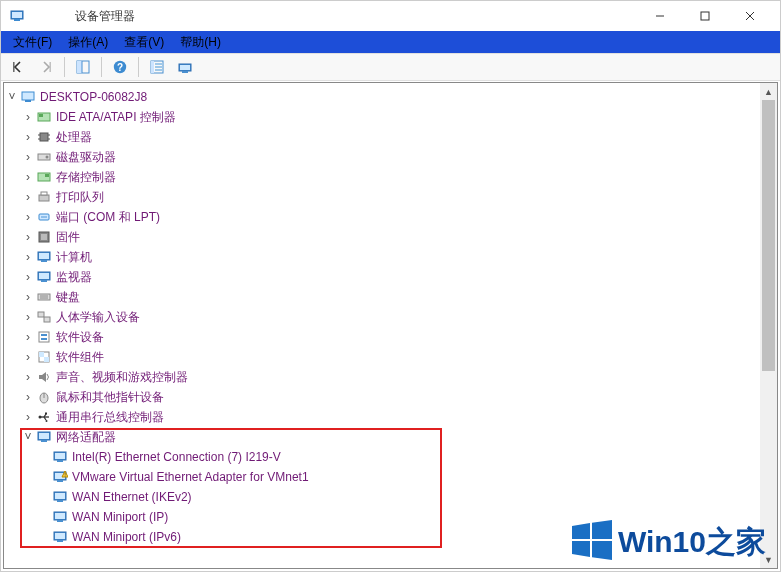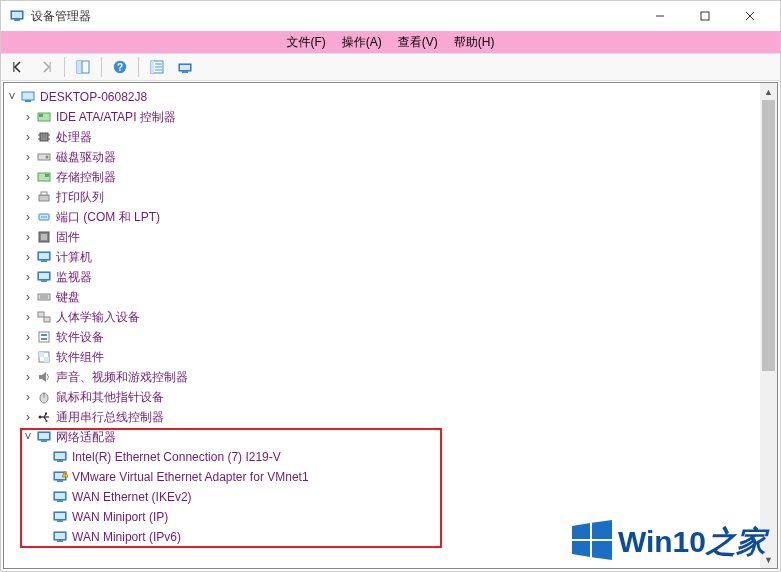--- a/index.html
+++ b/index.html
@@ -1,24 +1,24 @@
 <!DOCTYPE html>
 <html><head>
 <meta charset="utf-8">
 <style>
   * { box-sizing: border-box; margin: 0; padding: 0; }
   body { font-family: "Microsoft YaHei", "Segoe UI", Tahoma, sans-serif; font-size: 12px; background: #fff; width: 781px; height: 572px; position: relative; overflow: hidden; border: 1px solid #ccc; }
   
-  .titlebar { height: 30px; display: flex; align-items: center; padding: 0 8px; background: #fff; }
+  .titlebar { height: 30px; display: flex; align-items: center; padding: 0 8px; background: #fff; gap: 44px; }
   .titlebar .app-icon { width: 16px; height: 16px; margin-right: 6px; }
   .titlebar .title { flex: 1; color: #333; }
   .window-controls { display: flex; }
   .win-btn { width: 45px; height: 29px; display: flex; align-items: center; justify-content: center; color: #666; }
   
-  .menubar { height: 22px; display: flex; align-items: center; padding: 0 4px; background: #f9a8d4; justify-content: center; }
+  .menubar { height: 22px; display: flex; align-items: center; padding: 0 4px; background: #1d4ed8; }
   .menu-item { padding: 2px 8px; color: #000; }
   
   .toolbar { height: 28px; display: flex; align-items: center; padding: 0 4px; background: #f8f8f8; border-top: 1px solid #e0e0e0; border-bottom: 1px solid #e0e0e0; gap: 2px; }
   .tool-btn { width: 24px; height: 24px; display: flex; align-items: center; justify-content: center; margin: 0 1px; }
   .tool-sep { width: 1px; height: 20px; background: #ccc; margin: 0 3px; }
   
   .content { position: absolute; top: 81px; left: 2px; right: 2px; bottom: 2px; border: 1px solid #888; background: #fff; overflow: hidden; }
   .tree { padding: 4px 0; overflow-y: auto; height: 100%; }
   .tree-row { display: flex; align-items: center; height: 20px; padding: 0; white-space: nowrap; }
   .tw { display: inline-block; width: 16px; text-align: center; color: #555; font-size: 12px; line-height: 16px; }
@@ -29,21 +29,21 @@
   .highlight-box { position: absolute; border: 2px solid #e02020; pointer-events: none; }
   .net-box { left: 16px; top: 345px; width: 422px; height: 120px; }
   
   .scrollbar-v { position: absolute; right: 0; top: 0; bottom: 0; width: 17px; background: #f0f0f0; display: flex; flex-direction: column; }
   .sb-arrow { height: 17px; display: flex; align-items: center; justify-content: center; color: #555; font-size: 9px; }
   .sb-track { flex: 1; position: relative; }
   .sb-thumb { position: absolute; top: 0; left: 2px; right: 2px; height: 60%; background: #c0c0c0; }
   
   .watermark { position: absolute; right: 14px; bottom: 8px; text-align: right; color: #0d4b9c; pointer-events: none; }
   .watermark .brand { font-size: 30px; font-weight: 700; letter-spacing: 0; }
-  .watermark .brand .cn { font-weight: 700; font-style: italic; }
+  .watermark .brand .cn { font-weight: 700; }
   .watermark .url { font-size: 12px; color: #6a86a8; letter-spacing: 0.5px; }
   .winlogo { width: 44px; height: 44px; display: inline-block; vertical-align: -10px; margin-right: 4px; }
   
   svg { display: block; }
 </style>
 </head>
 <body>
 
 <div class="titlebar">
   <span class="app-icon">

